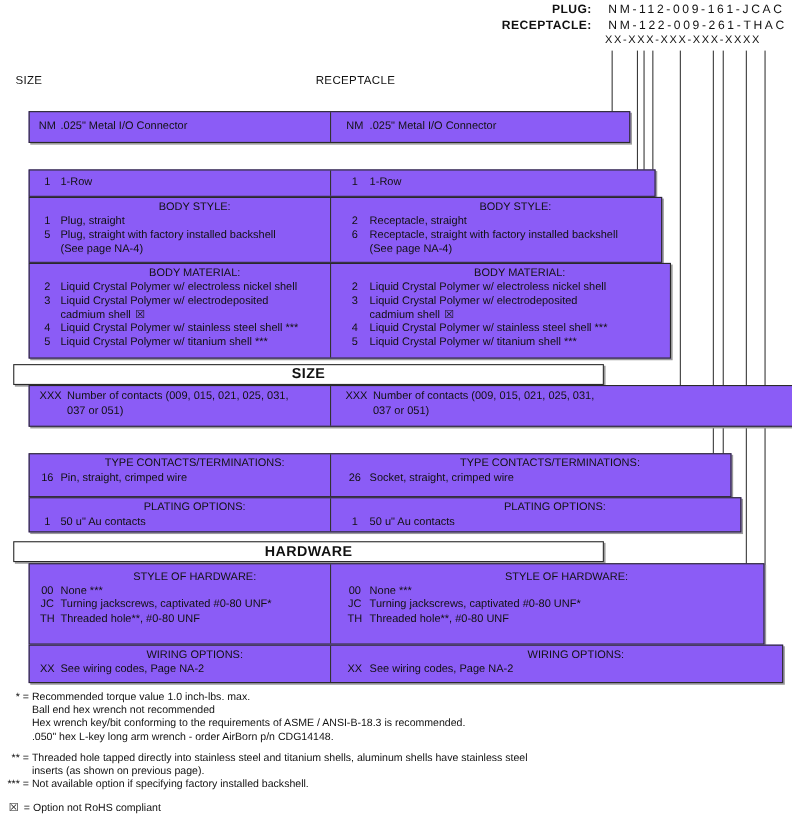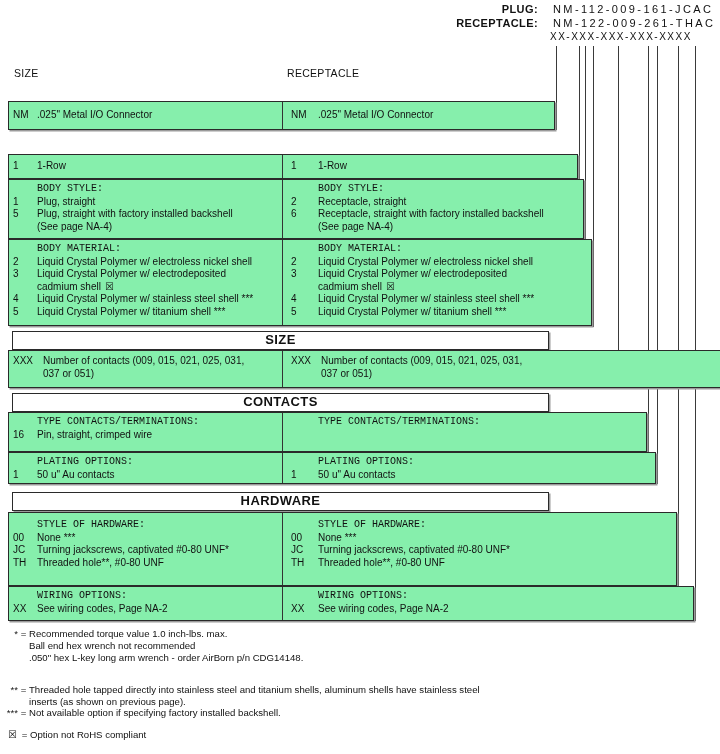--- a/index.html
+++ b/index.html
@@ -15,34 +15,34 @@
   
   .col-label{position:absolute;top:67px;font-size:10.5px;letter-spacing:.3px;}
 
   
   .hdr{position:absolute;left:12px;width:537px;height:19px;box-sizing:border-box;
        border:1.7px solid #2a2a2a;box-shadow:1.5px 1.5px 0 #9b9b9b;
        text-align:center;font-weight:bold;font-size:13px;letter-spacing:.4px;background:#fff;}
   .hdr span{display:block;line-height:16px;}
 
   
-  .box{position:absolute;left:8px;box-sizing:border-box;border:1.6px solid #2a2a2a;
-       box-shadow:1.5px 1.5px 0 #9b9b9b;background:#86efac;}
+  .box{position:absolute;left:26px;box-sizing:border-box;border:1.6px solid #2a2a2a;
+       box-shadow:1.5px 1.5px 0 #9b9b9b;background:#8b5cf6;text-align:center;}
   .vdiv{position:absolute;left:273px;top:0;bottom:0;width:1.3px;background:#333;}
   .half{position:absolute;top:0;bottom:0;}
   .hl{left:0;width:272px;padding-left:4px;box-sizing:border-box;}
   .hr{left:275px;right:0;padding-left:7px;box-sizing:border-box;}
   .pt3{padding-top:3px;} .pt4{padding-top:4px;} .pt5{padding-top:5px;} .pt6{padding-top:6px;} .pt7{padding-top:7px;}
   .row{display:flex;align-items:flex-start;}
   .code{flex:0 0 24px;white-space:nowrap;}
   .hr .code{flex:0 0 27px;}
   .code.wide{flex:0 0 30px;}
   .hr .code.wide{flex:0 0 30px;}
   .desc{flex:0 1 auto;white-space:nowrap;}
-  .subhdr{margin-left:24px;white-space:nowrap;font-family:Liberation Mono, monospace;}
+  .subhdr{margin-left:24px;white-space:nowrap;}
   .hl .subhdr{margin-left:24px;}
   .hr .subhdr{margin-left:27px;}
 
   
   .cline{position:absolute;width:1.5px;background:#3a3a3a;top:46px;}
 
   
   .rohs{font-family:"DejaVu Sans",sans-serif;font-size:10px;line-height:11px;margin-left:4px;}
 
   
@@ -216,34 +216,35 @@
         <span class="code wide">XXX</span>
         <span class="desc">Number of contacts (009, 015, 021, 025, 031,</span>
       </div>
       <div class="row">
         <span class="code wide"></span>
         <span class="desc">037 or 051)</span>
       </div>
     </div>
   </div>
 
-  <div class="hdr" style="top:393px">
-      <span>CONTACTS</span>
-    </div>
   <div class="box" style="top:412px;height:40px;width:639px">
     <div class="vdiv"></div>
     <div class="half hl pt3">
       <div class="subhdr">TYPE CONTACTS/TERMINATIONS:</div>
       <div class="row">
         <span class="code">16</span>
         <span class="desc">Pin, straight, crimped wire</span>
       </div>
     </div>
     <div class="half hr pt3">
       <div class="subhdr">TYPE CONTACTS/TERMINATIONS:</div>
+      <div class="row">
+        <span class="code">26</span>
+        <span class="desc">Socket, straight, crimped wire</span>
+      </div>
     </div>
   </div>
   <div class="box" style="top:452px;height:32px;width:648px">
     <div class="vdiv"></div>
     <div class="half hl pt3">
       <div class="subhdr">PLATING OPTIONS:</div>
       <div class="row">
         <span class="code">1</span>
         <span class="desc">50 u" Au contacts</span>
       </div>
@@ -310,20 +311,21 @@
       </div>
     </div>
   </div>
 
   <div class="fn" style="top:628px">
     <span class="fn-mark">*</span>
     <span class="fn-eq">=</span>
     <div class="fn-body">
       <div>Recommended torque value 1.0 inch-lbs. max.</div>
       <div>Ball end hex wrench not recommended</div>
+      <div>Hex wrench key/bit conforming to the requirements of ASME / ANSI-B-18.3 is recommended.</div>
       <div>.050" hex L-key long arm wrench - order AirBorn p/n CDG14148.</div>
     </div>
   </div>
   <div class="fn" style="top:684px">
     <span class="fn-mark">**</span>
     <span class="fn-eq">=</span>
     <div class="fn-body">
       <div>Threaded hole tapped directly into stainless steel and titanium shells, aluminum shells have stainless steel</div>
       <div>inserts (as shown on previous page).</div>
     </div>

